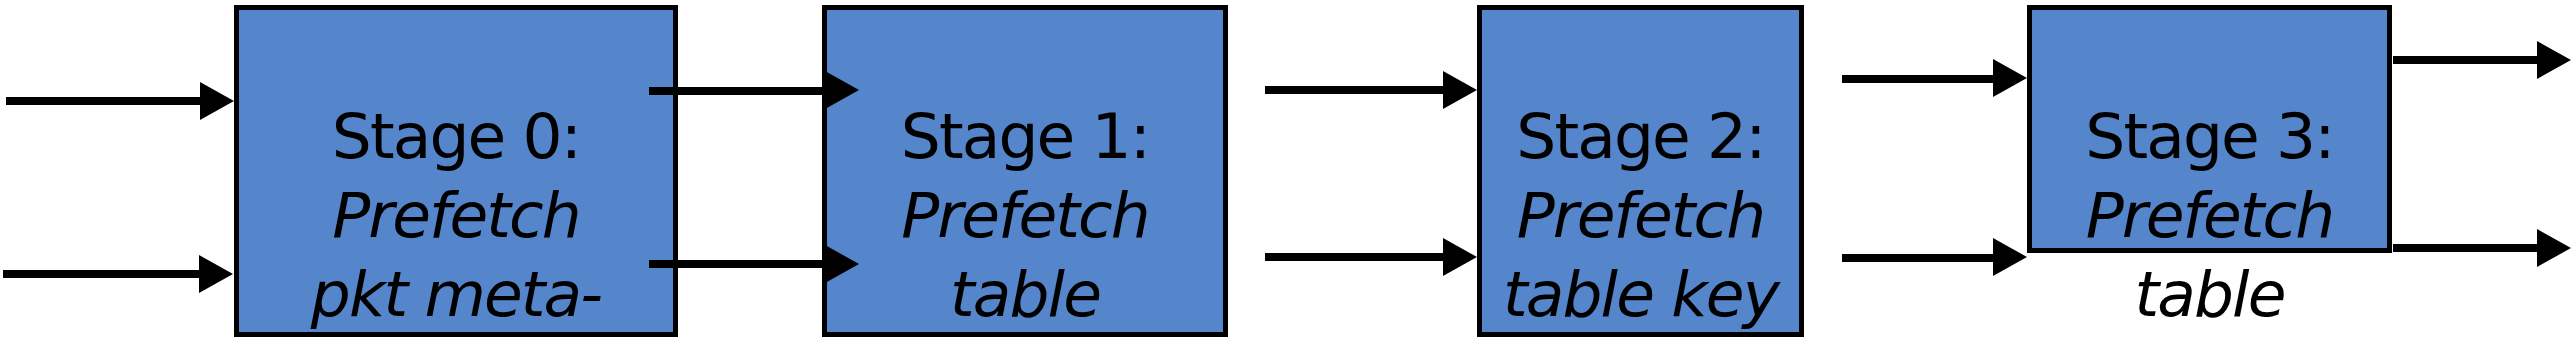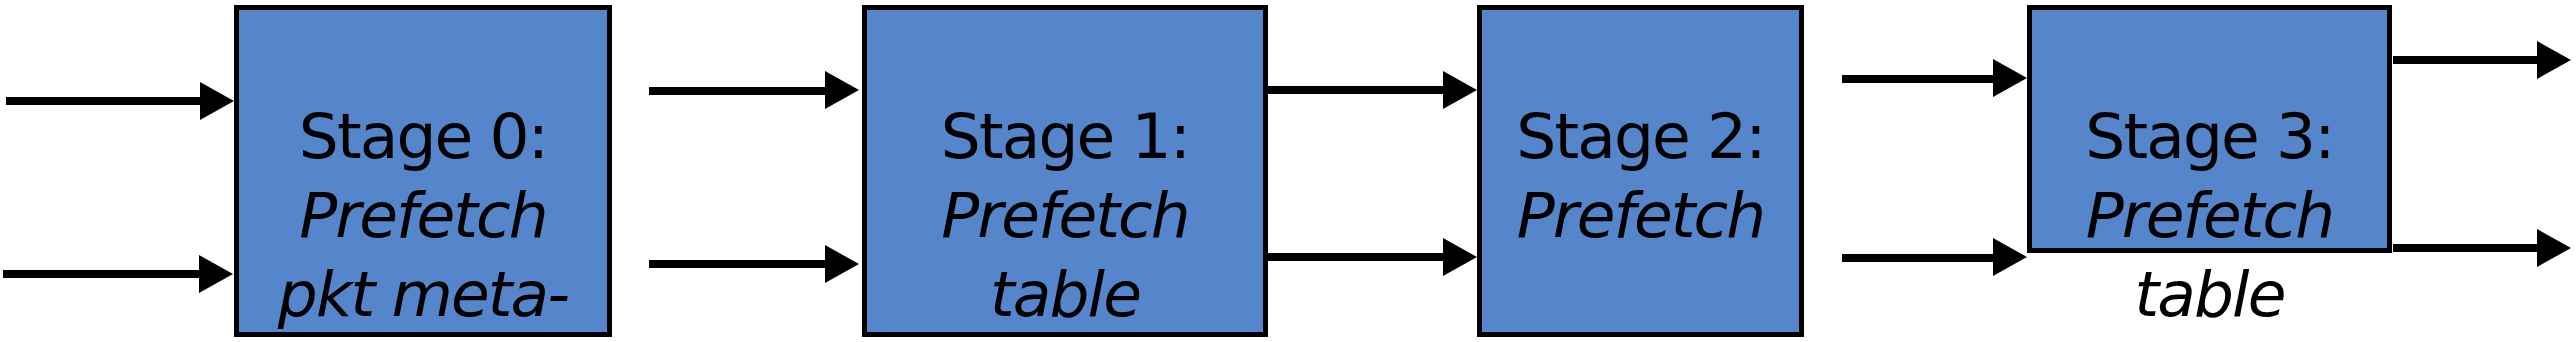--- a/index.html
+++ b/index.html
@@ -42,40 +42,41 @@
     border-top: 19px solid transparent;
     border-bottom: 19px solid transparent;
     border-left: 34px solid var(--arrow-color, #000000);
   }
 </style>
 </head>
 <body>
 
 <div class="canvas" style="--bg: #ffffff; --box-fill: #5585CA; --box-border: #000000; --arrow-color: #000000; --text-color: #000000; width: 2576px; height: 342px;">
 
-  <div class="stage" style="left: 234px; width: 378px; top: 5px; height: 332px;">
+  <div class="stage" style="left: 234px; width: 444px; top: 5px; height: 332px;">
     <div class="stage-text">
       <div>Stage 0:</div>
       <div class="stage-line-italic">Prefetch</div>
       <div class="stage-line-italic">pkt meta-</div>
     </div>
   </div>
 
-  <div class="stage" style="left: 862px; width: 406px; top: 5px; height: 332px; padding-left: 24px;">
+  <div class="stage" style="left: 822px; width: 406px; top: 5px; height: 332px; padding-left: 24px;">
     <div class="stage-text">
       <div>Stage 1:</div>
       <div class="stage-line-italic">Prefetch</div>
       <div class="stage-line-italic">table</div>
     </div>
   </div>
 
   <div class="stage" style="left: 1477px; width: 327px; top: 5px; height: 332px;">
     <div class="stage-text">
       <div>Stage 2:</div>
       <div class="stage-line-italic">Prefetch</div>
+      <div class="stage-line-italic">table key</div>
     </div>
   </div>
 
   <div class="stage" style="left: 2027px; width: 365px; top: 5px; height: 248px;">
     <div class="stage-text">
       <div>Stage 3:</div>
       <div class="stage-line-italic">Prefetch</div>
       <div class="stage-line-italic">table</div>
     </div>
   </div>

